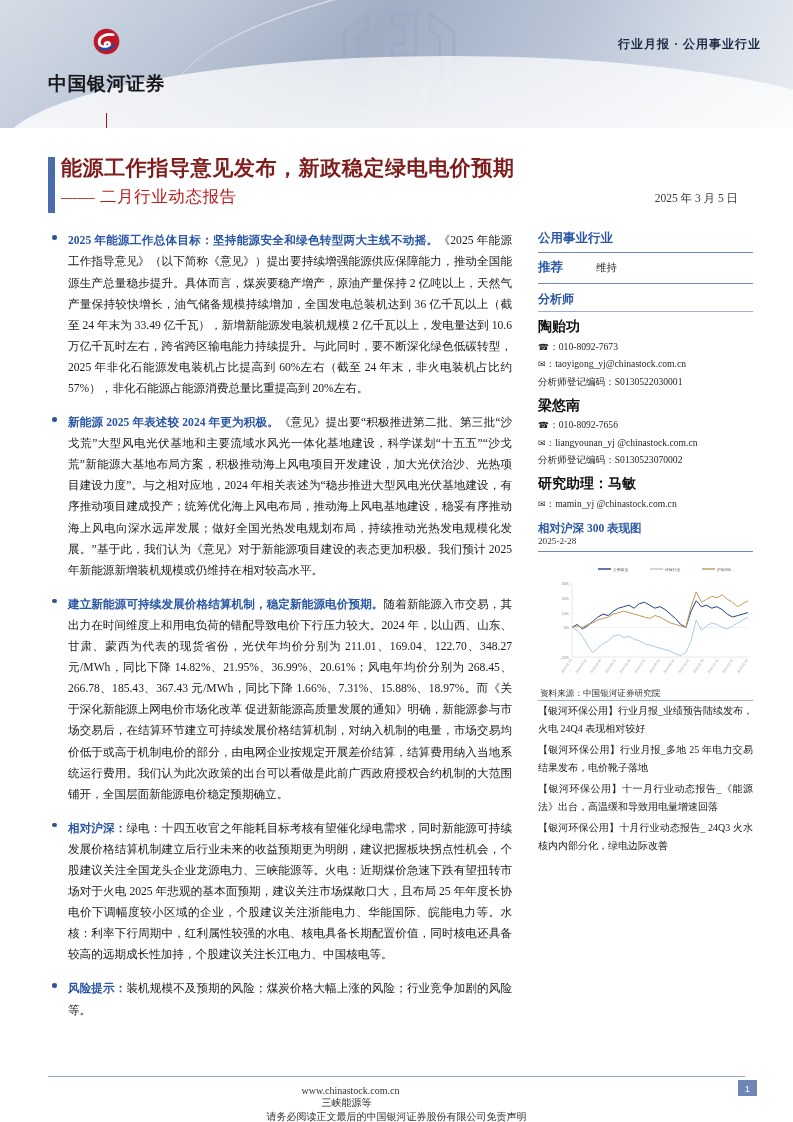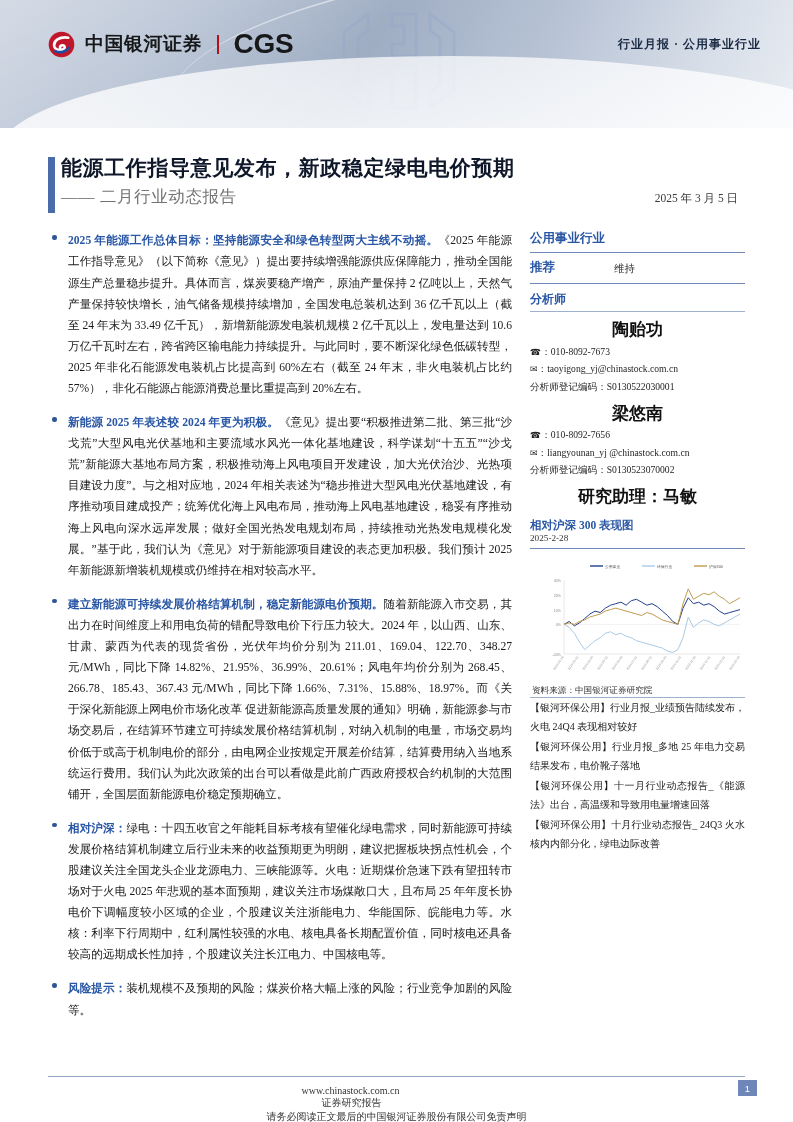--- a/index.html
+++ b/index.html
@@ -32,21 +32,21 @@
     position:absolute;left:170px;top:-40px;width:760px;height:200px;
     border-top:2px solid rgba(255,255,255,.50);
     border-radius:50%;
     transform:rotate(-6deg);
   }
   .watermark{
     position:absolute;left:330px;top:6px;width:140px;height:110px;opacity:.38;
   }
 
   .logoWrap{
-    position:absolute;left:48px;top:28px;display:flex;align-items:center;gap:10px;z-index:5;
+    position:absolute;left:48px;top:28px;display:flex;align-items:center;gap:16px;z-index:5;flex-direction:column;
   }
   .logoMark{width:27px;height:27px;position:relative;flex:0 0 auto;}
   .logoName{
     font-family:"Liberation Sans","DejaVu Sans",sans-serif;
     font-weight:bold;font-size:19px;color:#17181a;letter-spacing:.5px;
   }
   .logoBar{width:1.5px;height:19px;background:#b2121b;margin:0 5px;}
   .logoCgs{
     font-family:"Liberation Sans","DejaVu Sans",sans-serif;
     font-weight:bold;font-size:28px;color:#17181a;letter-spacing:-.3px;
@@ -57,36 +57,36 @@
     font-weight:bold;font-size:12px;color:#1b2a44;letter-spacing:1px;
   }
 
   
   .titleBlock{position:relative;margin:26px 0 0 48px;width:700px;}
   .titleBar{
     position:absolute;left:0;top:3px;width:7px;height:56px;background:#4a6cab;
   }
   .mainTitle{
     font-family:"Liberation Serif","DejaVu Serif",serif;
-    font-weight:bold;font-size:21px;color:#0f172a;letter-spacing:.6px;
+    font-weight:bold;font-size:21px;color:#7f1d1d;letter-spacing:.6px;
     margin:4px 0 4px 13px;line-height:1.35;
   }
   .subRow{display:flex;align-items:flex-end;justify-content:space-between;margin-left:13px;}
   .subTitle{
-    font-size:16.5px;color:#737373;letter-spacing:.6px;
+    font-size:16.5px;color:#b91c1c;letter-spacing:.6px;
   }
   .repDate{
     font-size:11.5px;color:#3a3a3a;padding-right:10px;padding-bottom:2px;
     font-family:"Liberation Serif","DejaVu Serif",serif;
   }
 
   
   .cols{display:flex;margin:22px 0 0 0;padding:0 36px 0 46px;gap:0;}
   .colMain{width:466px;flex:0 0 466px;}
-  .colSide{width:215px;flex:0 0 215px;margin-left:18px;}
+  .colSide{width:215px;flex:0 0 215px;margin-left:26px;}
 
   
   .bullet{display:flex;margin-bottom:13px;}
   .dot{
     flex:0 0 auto;width:22px;padding-top:5px;
   }
   .dot i{
     display:block;width:4.5px;height:4.5px;border-radius:50%;background:#2f5596;margin-left:6px;
   }
   .btext{
@@ -95,27 +95,27 @@
     font-family:"Liberation Serif","DejaVu Serif",serif;
   }
   .bhead{font-weight:bold;color:#2a57a5;margin-top:16px;}
 
   
   .sTitle{
     font-weight:bold;font-size:12.5px;color:#2a57a5;padding-bottom:3px;
   }
   .hrThick{border:0;border-top:1.6px solid #6f88b5;margin:2px 0 0 0;}
   .hrThin{border:0;border-top:.8px solid #9fb0cc;margin:0;}
-  .rateRow{display:flex;align-items:flex-end;padding:6px 0 5px 0;gap:26px;}
+  .rateRow{display:flex;align-items:center;padding:6px 0 5px 0;}
   .rateVal{font-weight:bold;font-size:12.5px;color:#2a57a5;width:58px;}
   .rateNote{font-size:10.5px;color:#2a2a2a;}
   .secHead{
     font-weight:bold;font-size:12px;color:#2a57a5;padding:7px 0 3px 0;
   }
-  .anName{font-weight:bold;font-size:17px;color:#111;padding:6px 0 2px 0;text-align:center;}
+  .anName{font-weight:bold;font-size:14px;color:#111;padding:6px 0 2px 0;}
   .anLine{font-size:9.6px;color:#242424;padding:1.5px 0;line-height:1.5;
     font-family:"Liberation Serif","DejaVu Serif",serif;word-break:break-all;}
   .anLine .gl{font-family:"DejaVu Sans",sans-serif;font-size:9px;}
   .chartHeadRow{display:flex;align-items:baseline;justify-content:space-between;padding:8px 0 3px 0;flex-direction:column;}
   .chartHeadRow .h{font-weight:bold;font-size:11.5px;color:#2a57a5;}
   .chartHeadRow .d{font-size:9.2px;color:#333;}
   .chartBox{width:100%;height:128px;margin-top:5px;background:#fff;}
   .srcLine{font-size:8.6px;color:#333;padding:3px 0 0 2px;}
   .relItem{font-size:10px;color:#1a1a1a;line-height:1.85;padding:1px 0;
     text-align:justify;text-justify:inter-ideograph;}
@@ -246,20 +246,21 @@
     <div class="anLine"><span class="gl">☎</span>：<span>010-8092-7673</span></div>
     <div class="anLine"><span class="gl">✉</span>：<span>taoyigong_yj@chinastock.com.cn</span></div>
     <div class="anLine">分析师登记编码：S0130522030001</div>
 
     <div class="anName">梁悠南</div>
     <div class="anLine"><span class="gl">☎</span>：<span>010-8092-7656</span></div>
     <div class="anLine"><span class="gl">✉</span>：<span>liangyounan_yj @chinastock.com.cn</span></div>
     <div class="anLine">分析师登记编码：S0130523070002</div>
 
     <div class="anName">研究助理：马敏</div>
+    <div class="anLine"><span class="gl">✉</span>：<span>mamin_yj @chinastock.com.cn</span></div>
 
     <div class="chartHeadRow">
       <span class="h">相对沪深 300 表现图</span>
       <span class="d">2025-2-28</span>
     </div>
     <hr class="hrThick">
 
     <div class="chartBox">
       <svg id="perfChart" viewBox="0 0 215 128" width="215" height="128">
           <text x="31" y="102" text-anchor="end" font-size="3.6" fill="#888" font-family="&quot;Liberation Sans&quot;,sans-serif">-20%</text>
@@ -301,17 +302,17 @@
     <div class="relItem">【银河环保公用】十一月行业动态报告_《能源法》出台，高温缓和导致用电量增速回落</div>
     <div class="relItem">【银河环保公用】十月行业动态报告_ 24Q3 火水核内内部分化，绿电边际改善</div>
 
   </div>
 </div>
 
 <div class="footer">
   <div class="footLine"></div>
   <div class="footRow">
     <span class="fLeft">www.chinastock.com.cn</span>
-    <span class="fMid">证券研究报告</span>
+    <span class="fMid">三峡能源等</span>
     <span class="fRight">请务必阅读正文最后的中国银河证券股份有限公司免责声明</span>
   </div>
   <div class="pageNum">1</div>
 </div>
 
 </body></html>

